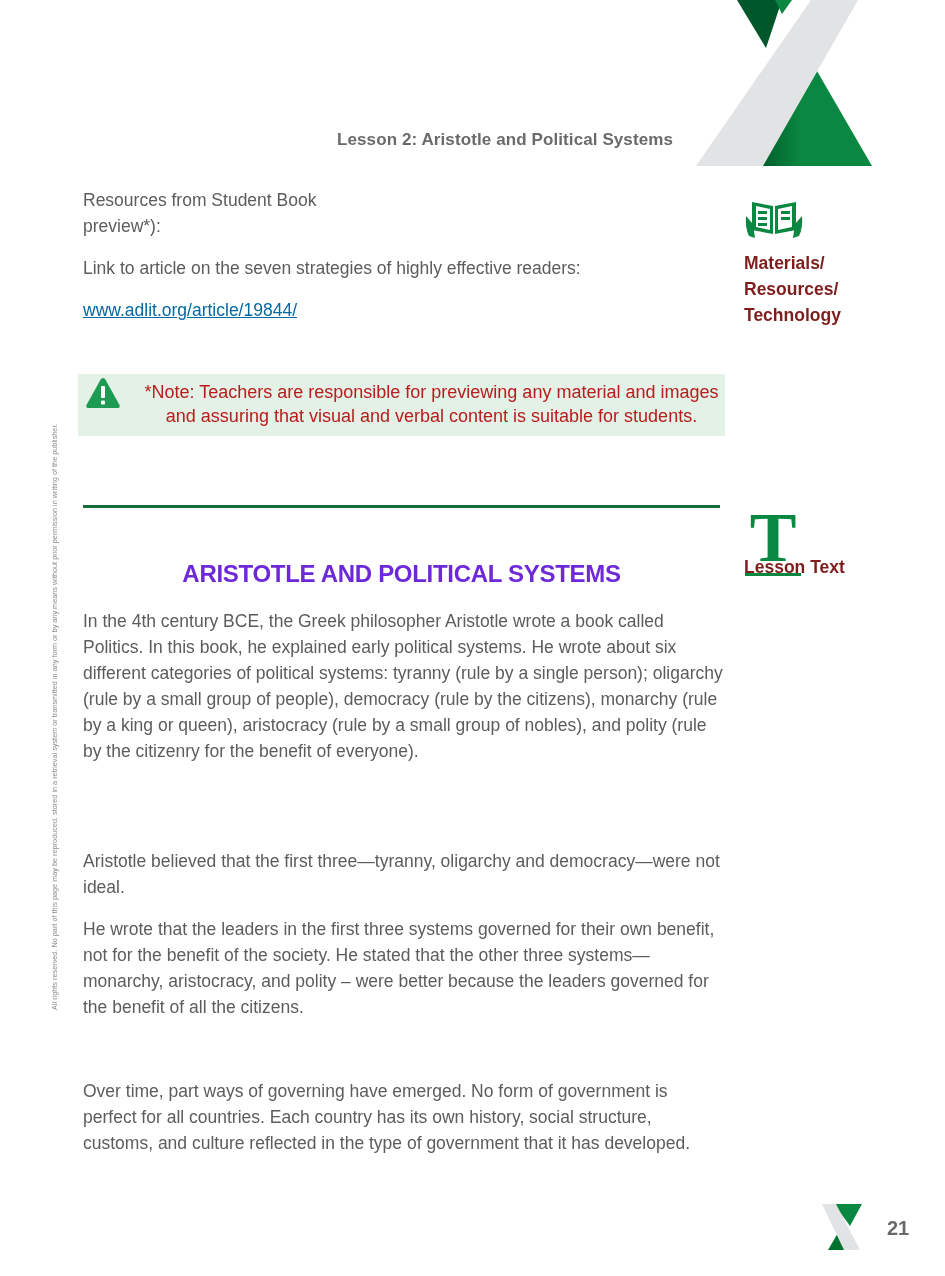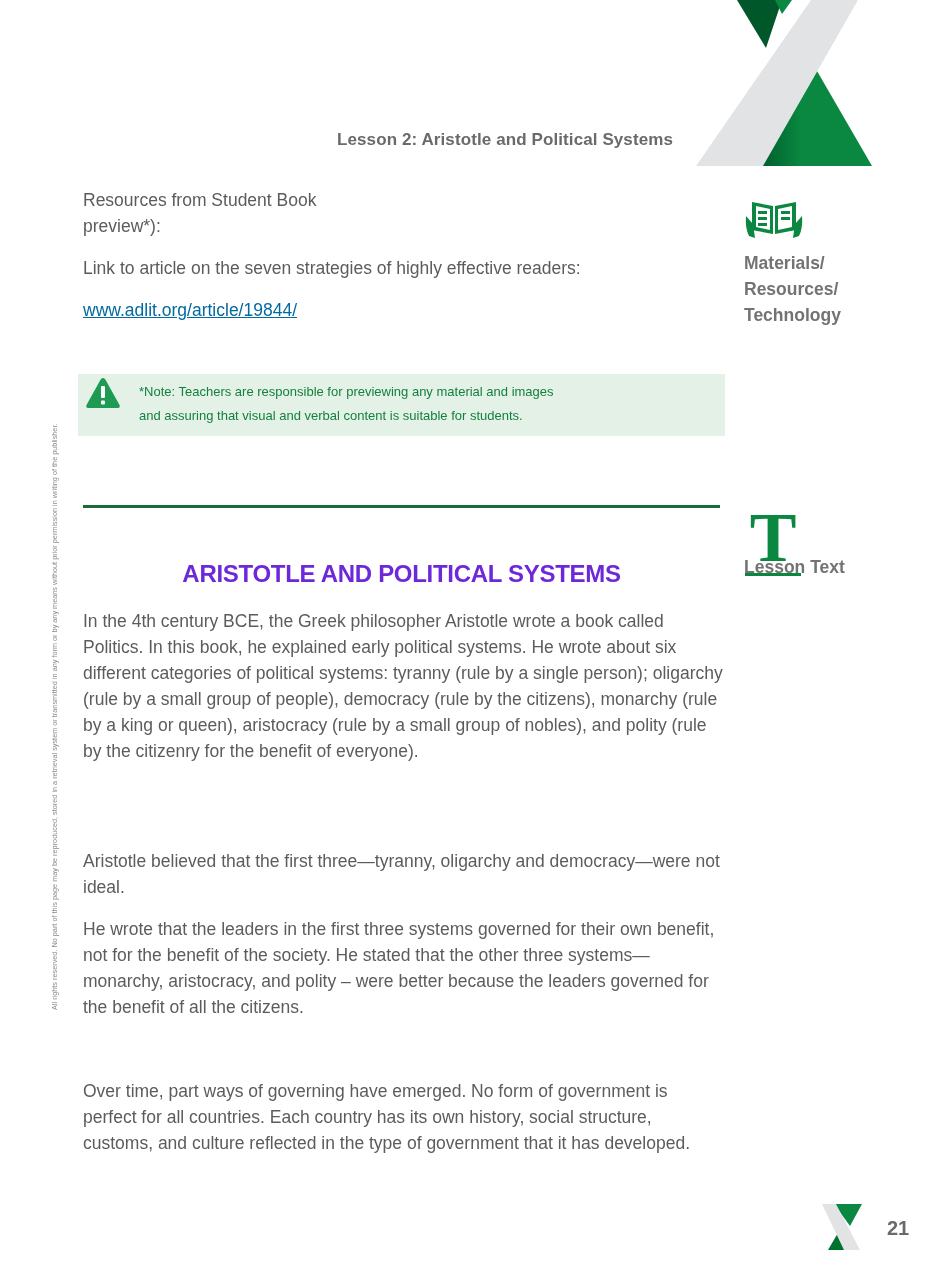--- a/index.html
+++ b/index.html
@@ -22,33 +22,33 @@
   }
   .main { position: absolute; left: 83px; width: 640px; }
   .p { font-size: 17.5px; line-height: 26px; color: #5c5c5c; margin: 0; }
   .link { color: #0369a1; text-decoration: underline; font-size: 17.5px; }
   .note-box {
     position: absolute; left: 78px; top: 374px; width: 647px; height: 62px;
     background: #e3f1e7;
   }
   .note-text {
     position: absolute; left: 61px; top: 6px; width: 585px;
-    font-size: 13px; line-height: 24px; color: #15803d;
+    font-size: 18px; line-height: 24px; color: #b91c1c; text-align: center;
   }
   .warn-icon { position: absolute; left: 7px; top: 3px; }
   .rule {
     position: absolute; left: 83px; top: 505px; width: 637px; height: 3px;
     background: #1b6b3a;
   }
   .section-title {
     position: absolute; left: 83px; top: 560px; width: 637px; text-align: center;
     font-size: 24px; font-weight: bold; color: #6d28d9; letter-spacing: -0.3px;
   }
   .sidebar-label {
-    position: absolute; font-size: 17.5px; font-weight: bold; color: #737373; line-height: 26px;
+    position: absolute; font-size: 17.5px; font-weight: bold; color: #7f1d1d; line-height: 26px;
   }
   .page-num {
     position: absolute; left: 887px; top: 1217px; font-size: 20px; font-weight: bold; color: #6a6a6a;
   }
   .t-icon {
     position: absolute; left: 745px; top: 508px; width: 56px; height: 70px;
   }
 </style>
 </head>
 <body>

